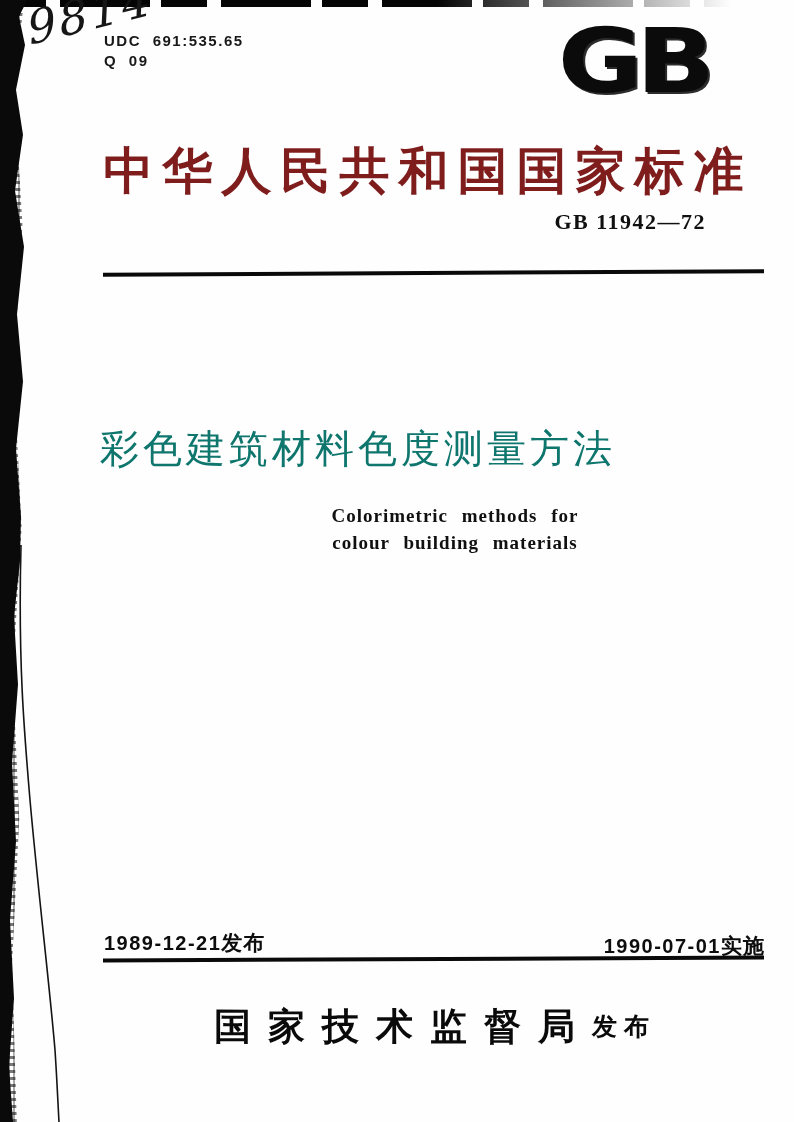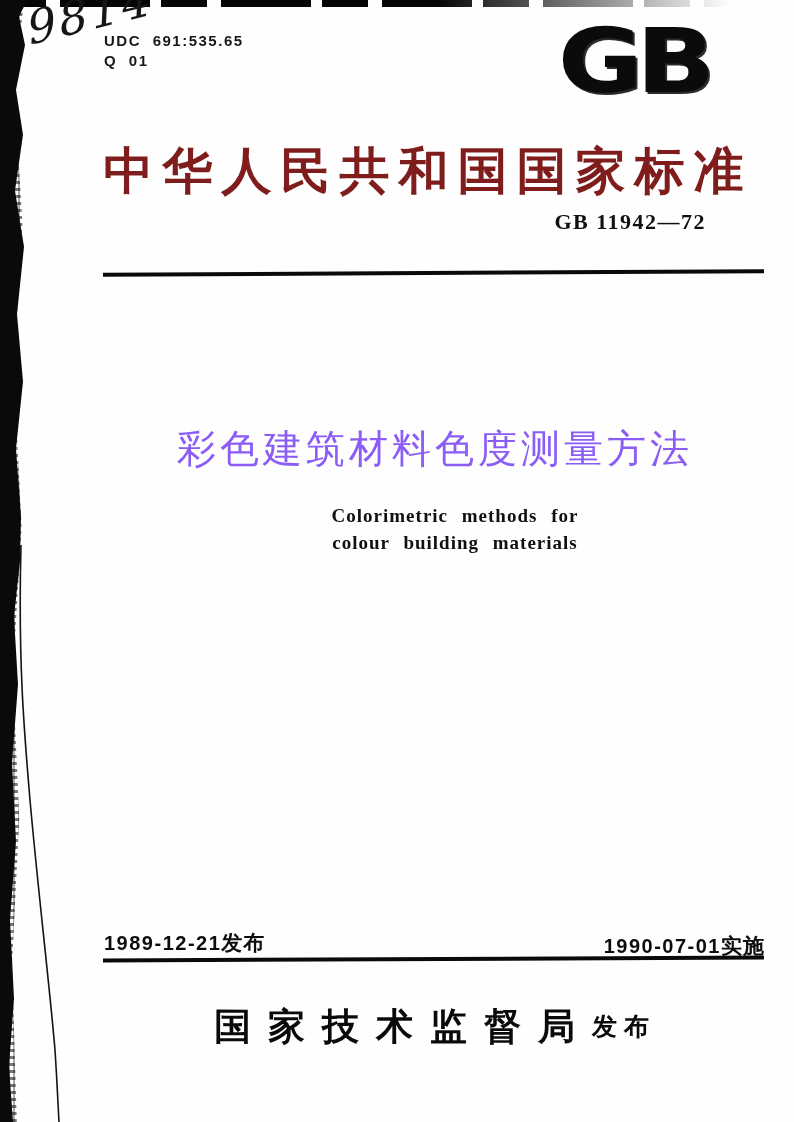--- a/index.html
+++ b/index.html
@@ -92,23 +92,23 @@
     font-family:"Liberation Serif", serif;
     color:#101010;
   }
   .rule { position:absolute; left:103px; width:661px; height:4px; background:#0a0a0a; }
   .rule-top { top:271px; transform:rotate(-.3deg); }
   .rule-bottom { top:957px; transform:rotate(-.25deg); }
 
   
   .main-title {
     position:absolute; left:100px; top:422px; width:670px;
-    text-align:center; white-space:nowrap;
+    white-space:nowrap;
     font-weight:400; font-size:39px; letter-spacing:4px;
-    color:#8b5cf6;
+    color:#0f766e;
   }
   .title-en {
     position:absolute; left:110px; top:502px; width:690px;
     text-align:center;
     font-family:"Liberation Serif", serif;
     font-weight:bold; font-size:19px; line-height:27px;
     letter-spacing:1px; word-spacing:8px;
     color:#101010;
   }
 
@@ -145,21 +145,21 @@
   <div class="top-edge"></div>
   <div class="left-edge"></div>
   <div class="left-texture"></div>
   <svg class="scan-line" viewBox="0 0 70 1122" xmlns="http://www.w3.org/2000/svg">
     <path d="M21,545 C18,660 24,730 30,800 C38,890 50,990 55,1050 C57,1080 58,1105 59,1122" fill="none" stroke="#141414" stroke-width="1.6"></path>
   </svg>
 
   <div class="handwriting">9814</div>
   <div class="udc-block">
     <div>UDC 691:535.65</div>
-    <div>Q 01</div>
+    <div>Q 09</div>
   </div>
 
   <div class="gb-logo">GB</div>
 
   <div class="national-heading">中华人民共和国国家标准</div>
   <div class="std-number">GB 11942—72</div>
   <div class="rule rule-top"></div>
 
   <div class="main-title">彩色建筑材料色度测量方法</div>
   <div class="title-en">

